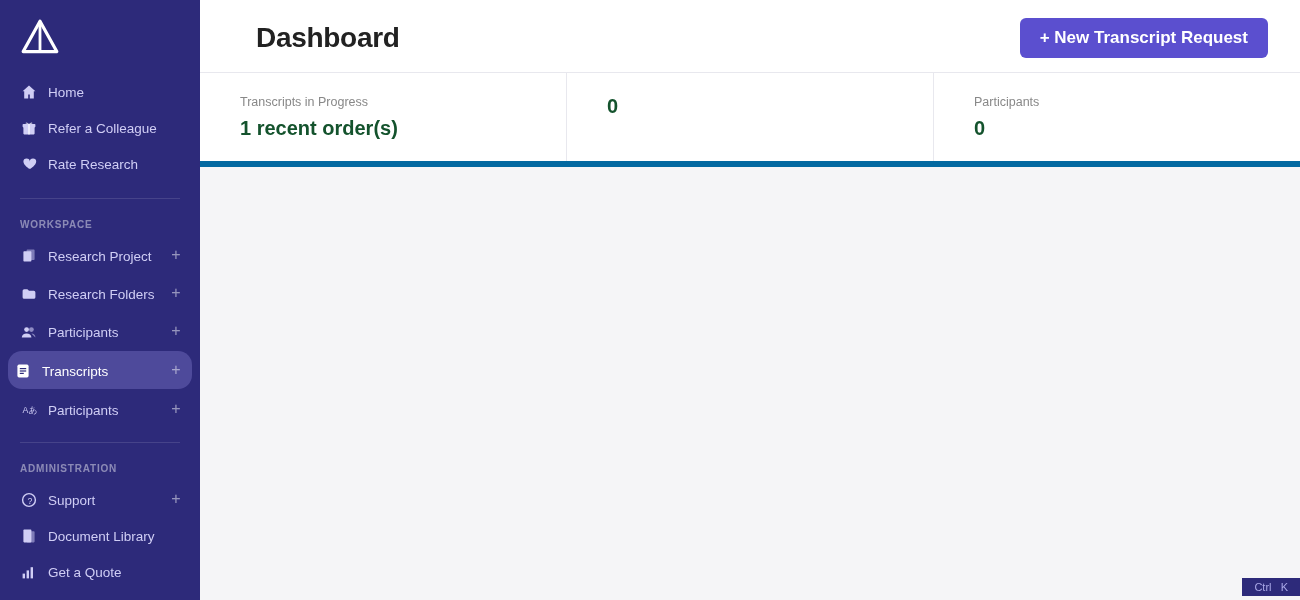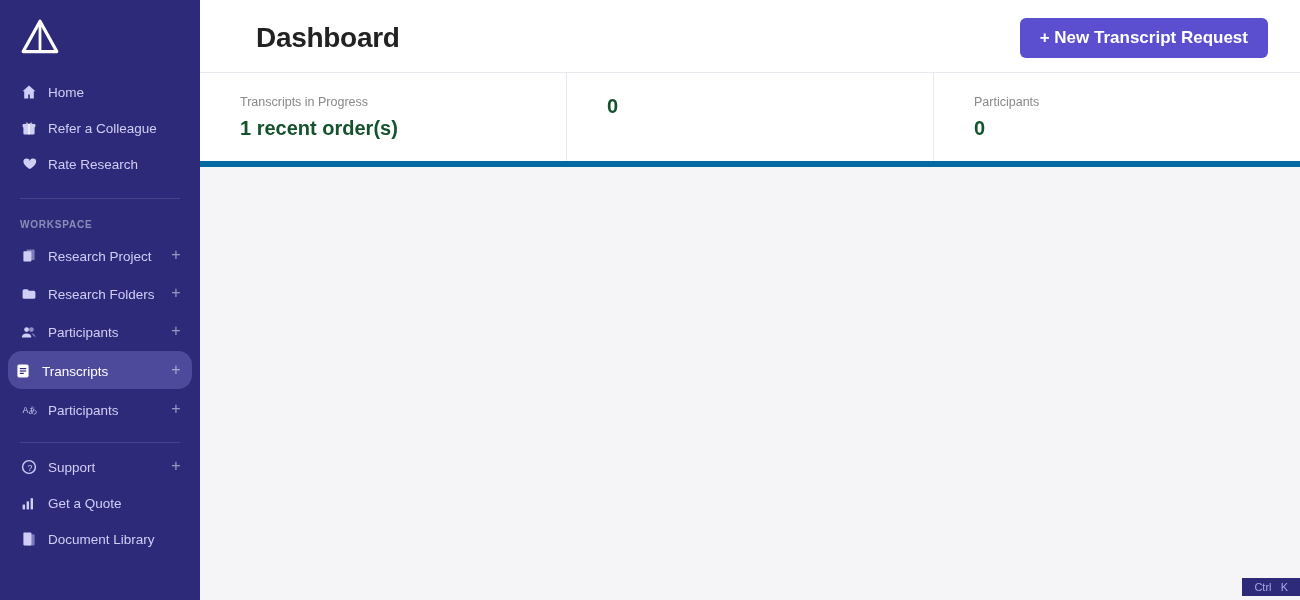--- a/index.html
+++ b/index.html
@@ -308,56 +308,57 @@
         <svg viewBox="0 0 20 20" class="icon-svg">
             <text x="2" y="14" font-size="11" fill="currentColor">Aあ</text>
           </svg>
       </span>
       <span class="nav-label">Participants</span>
     </div>
     <span class="plus-btn">+</span>
   </div>
 
   <hr class="section-divider" style="margin-top:14px;">
+  <div class="section-label">ADMINISTRATION</div>
 
   <div class="workspace-item">
     <div class="workspace-item-left">
       <span class="nav-icon">
         <svg viewBox="0 0 20 20" class="icon-svg">
             <circle cx="10" cy="10" r="8" fill="none" stroke="currentColor" stroke-width="1.8"></circle>
             <text x="8" y="15" font-size="11" fill="currentColor">?</text>
           </svg>
       </span>
       <span class="nav-label">Support</span>
     </div>
     <span class="plus-btn">+</span>
+  </div>
+
+  <div class="workspace-item">
+    <div class="workspace-item-left">
+      <span class="nav-icon">
+        <svg viewBox="0 0 20 20" class="icon-svg">
+            <rect x="3" y="2" width="10" height="16" rx="1"></rect>
+            <rect x="7" y="4" width="10" height="14" rx="1" opacity="0.5"></rect>
+          </svg>
+      </span>
+      <span class="nav-label">Document Library</span>
+    </div>
   </div>
 
   <div class="workspace-item">
     <div class="workspace-item-left">
       <span class="nav-icon">
         <svg viewBox="0 0 20 20" class="icon-svg">
             <rect x="2" y="12" width="3" height="6"></rect>
             <rect x="7" y="8" width="3" height="10"></rect>
             <rect x="12" y="4" width="3" height="14"></rect>
           </svg>
       </span>
       <span class="nav-label">Get a Quote</span>
-    </div>
-  </div>
-
-  <div class="workspace-item">
-    <div class="workspace-item-left">
-      <span class="nav-icon">
-        <svg viewBox="0 0 20 20" class="icon-svg">
-            <rect x="3" y="2" width="10" height="16" rx="1"></rect>
-            <rect x="7" y="4" width="10" height="14" rx="1" opacity="0.5"></rect>
-          </svg>
-      </span>
-      <span class="nav-label">Document Library</span>
     </div>
   </div>
 </nav>
 
 <main class="main">
   <header class="main-header">
     <h1 class="page-title">Dashboard</h1>
     <button class="new-request-btn">+ New Transcript Request</button>
   </header>
 

